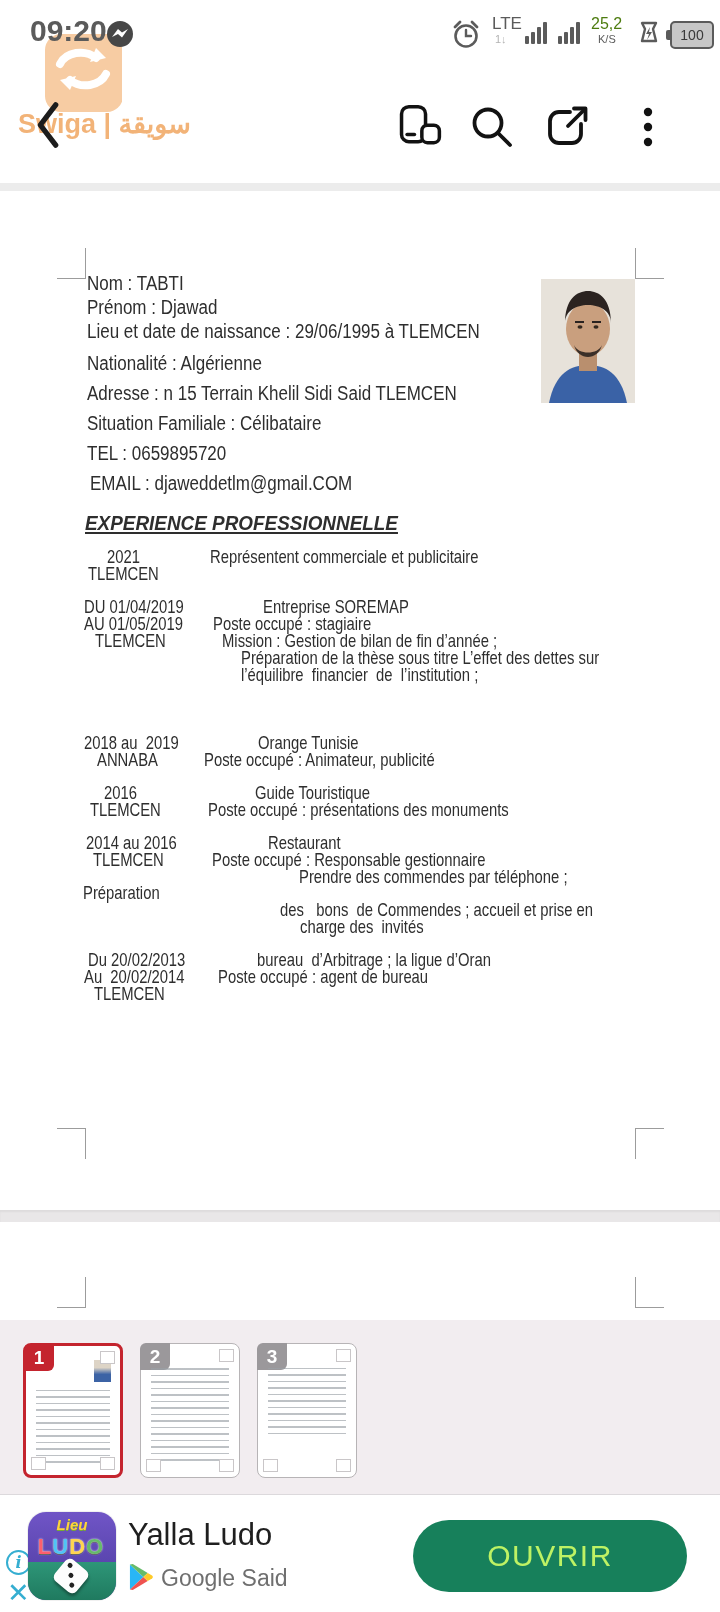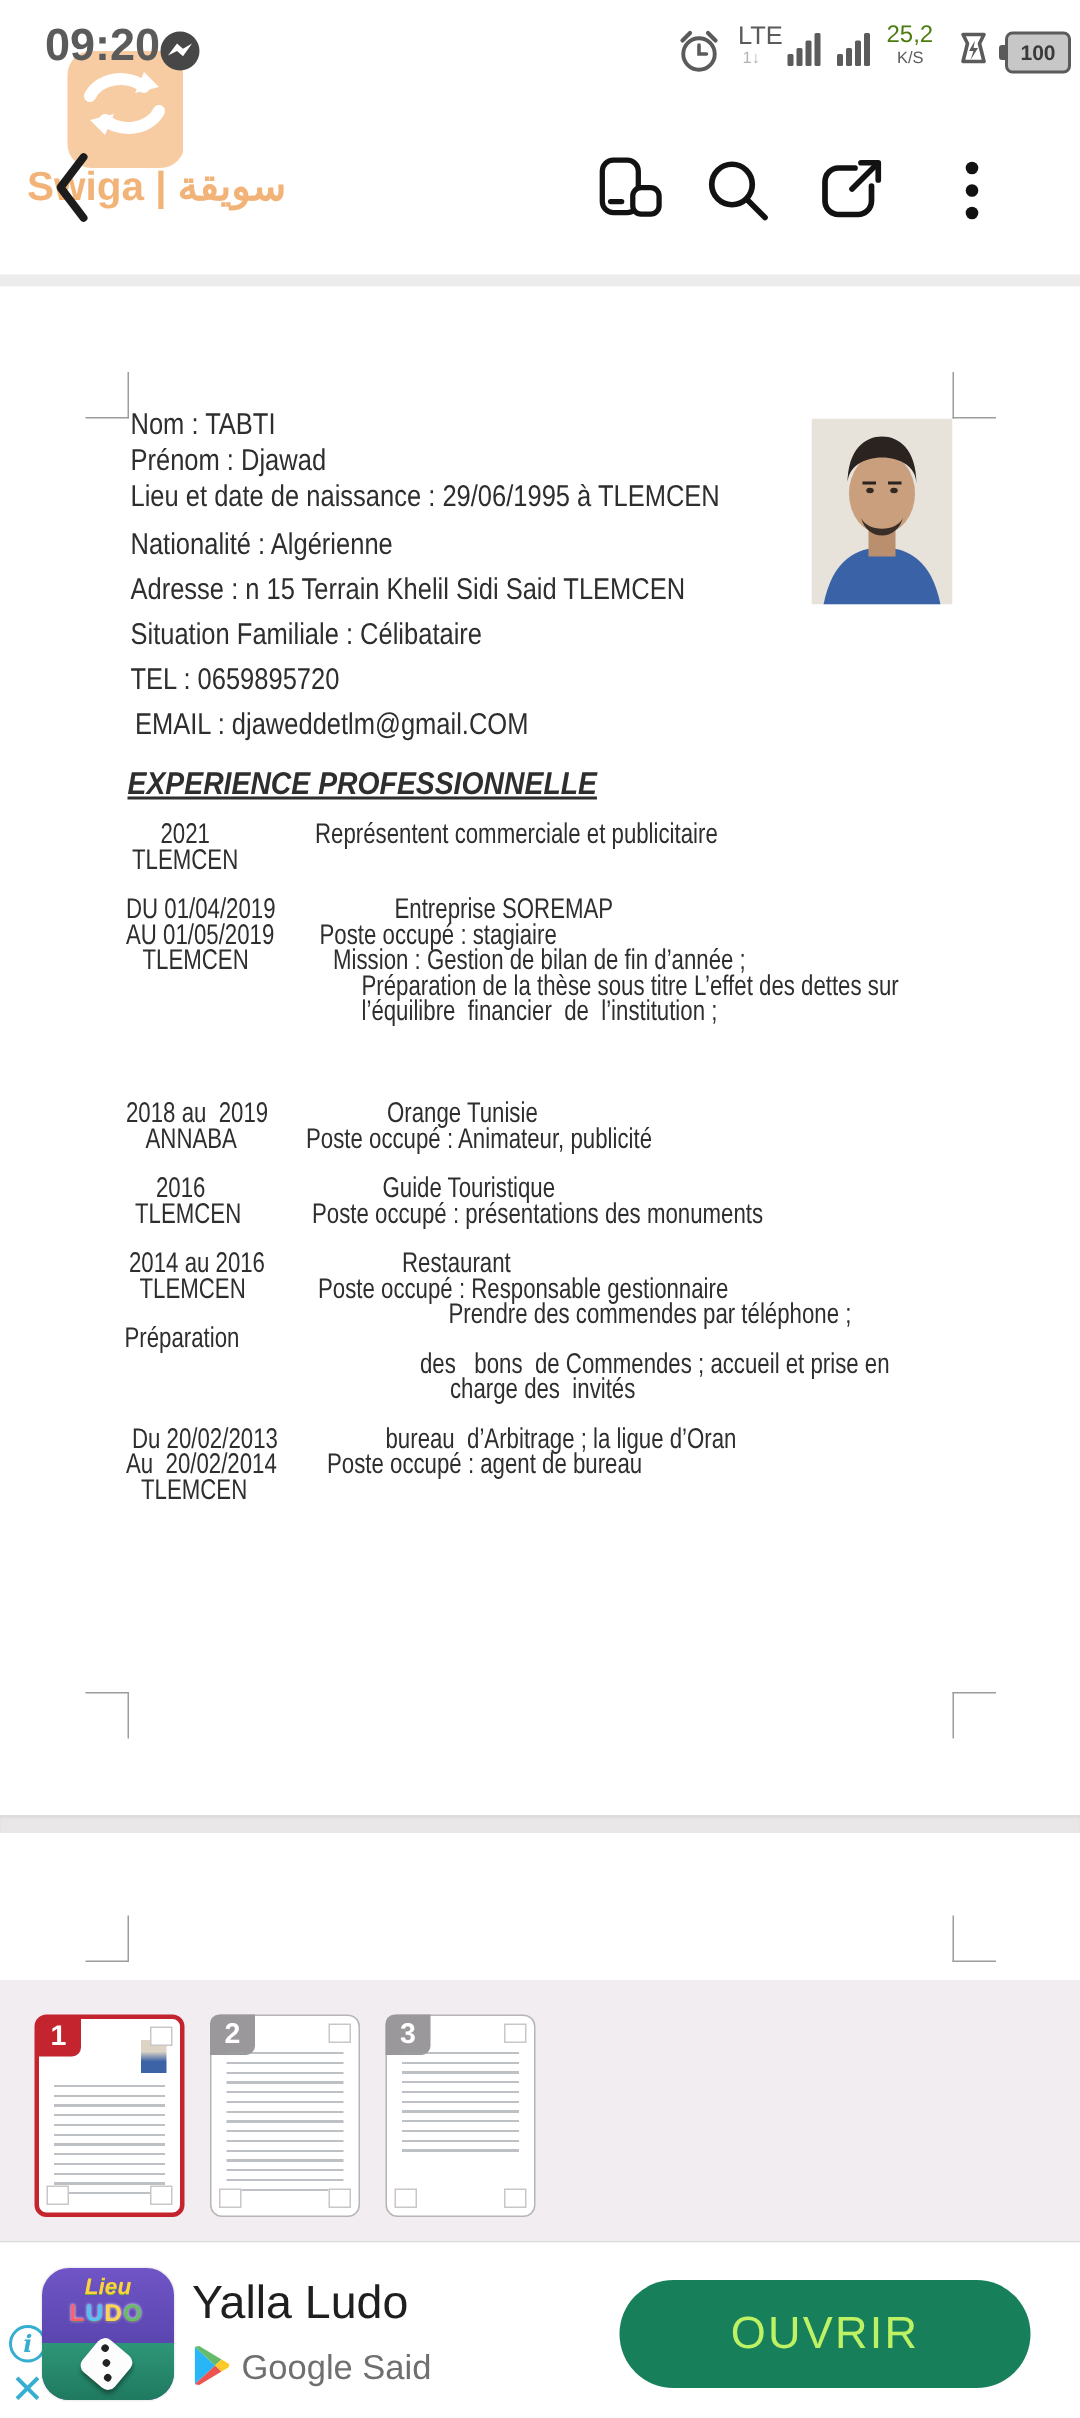--- a/index.html
+++ b/index.html
@@ -14,21 +14,21 @@
   .lte{left:492px;top:15px;font-size:17px;color:#5b5b5b;line-height:1;}
   .lte-sub{left:495px;top:34px;font-size:11px;color:#b3b3b3;line-height:1;}
   .bars{display:flex;align-items:flex-end;gap:2px;}
   .bars i{display:block;width:4px;background:#5b5b5b;border-radius:1px;}
   .speedv{left:591px;top:16px;font-size:16px;color:#4d7c0f;line-height:1;}
   .speedu{left:598px;top:34px;font-size:11px;color:#5b5b5b;line-height:1;}
   .batt{left:666px;top:21px;display:flex;align-items:center;}
   .batt .nub{width:4px;height:10px;background:#5b5b5b;border-radius:2px 0 0 2px;}
   .batt .body{width:40px;height:24px;border:2.5px solid #5b5b5b;border-radius:5px;
               background:#c7c7c7;display:flex;align-items:center;justify-content:center;}
-  .batt .body span{font-size:14px;font-weight:700;color:#3a3a3a;}
+  .batt .body span{font-size:14px;font-weight:400;color:#3a3a3a;}
 
   
   .wm{left:18px;top:34px;width:220px;height:110px;opacity:.85;pointer-events:none;}
   .wm-txt{left:0px;top:74px;font-size:27px;font-weight:700;color:#f0a661;white-space:nowrap;}
 
   
   .appbtn{width:48px;height:50px;cursor:pointer;}
 
   
   .hdr-sep{left:0;top:183px;width:720px;height:8px;background:#ececec;}
@@ -70,21 +70,21 @@
   
   .adbar{left:0;top:1495px;width:720px;height:117px;background:#fff;}
   .adinfo{position:absolute;left:6px;top:55px;width:21px;height:21px;border:2.5px solid #35aed1;
           border-radius:50%;color:#35aed1;font-family:"DejaVu Serif",serif;font-style:italic;
           font-weight:700;font-size:16px;display:flex;align-items:center;justify-content:center;cursor:pointer;}
   .adclose{position:absolute;left:7px;top:85px;color:#35aed1;font-size:27px;line-height:27px;cursor:pointer;}
   .appicon{position:absolute;left:28px;top:17px;width:88px;height:88px;border-radius:18px;overflow:hidden;
            background:linear-gradient(#7055c6,#4a3a9e);cursor:pointer;box-shadow:0 0 0 1px rgba(0,0,0,.06);}
   .ai-yalla{position:absolute;left:0;right:0;top:4px;text-align:center;color:#ffd23e;
             font-size:15px;font-weight:700;font-style:italic;text-shadow:0 1px 0 #7a3;}
-  .ai-ludo{position:absolute;left:0;right:2px;top:22px;text-align:center;font-size:16px;font-weight:700;letter-spacing:1px;}
+  .ai-ludo{position:absolute;left:0;right:2px;top:22px;text-align:center;font-size:22px;font-weight:700;letter-spacing:1px;}
   .ai-ludo b:nth-child(1){color:#ff5f6d}.ai-ludo b:nth-child(2){color:#4fc3f7}
   .ai-ludo b:nth-child(3){color:#ffd54f}.ai-ludo b:nth-child(4){color:#66bb6a}
   .ai-ludo b{text-shadow:0 0 2px #fff,0 1px 0 #333;}
   .ai-board{position:absolute;left:0;right:0;bottom:0;height:38px;background:linear-gradient(#2e9678,#1f7a5f);}
   .ai-dice{position:absolute;left:29px;bottom:10px;width:28px;height:28px;background:#fdfdfd;border-radius:6px;
            transform:rotate(40deg);box-shadow:2px 2px 3px rgba(0,0,0,.35);}
   .ai-dice i{position:absolute;width:5px;height:5px;border-radius:50%;background:#222;}
   .adtitle{position:absolute;left:128px;top:22px;font-size:31px;color:#1f1f1f;}
   .gplay-tri{position:absolute;left:128px;top:68px;width:25px;height:28px;}
   .gplay-txt{position:absolute;left:161px;top:70px;font-size:23px;color:#6f6f6f;}

